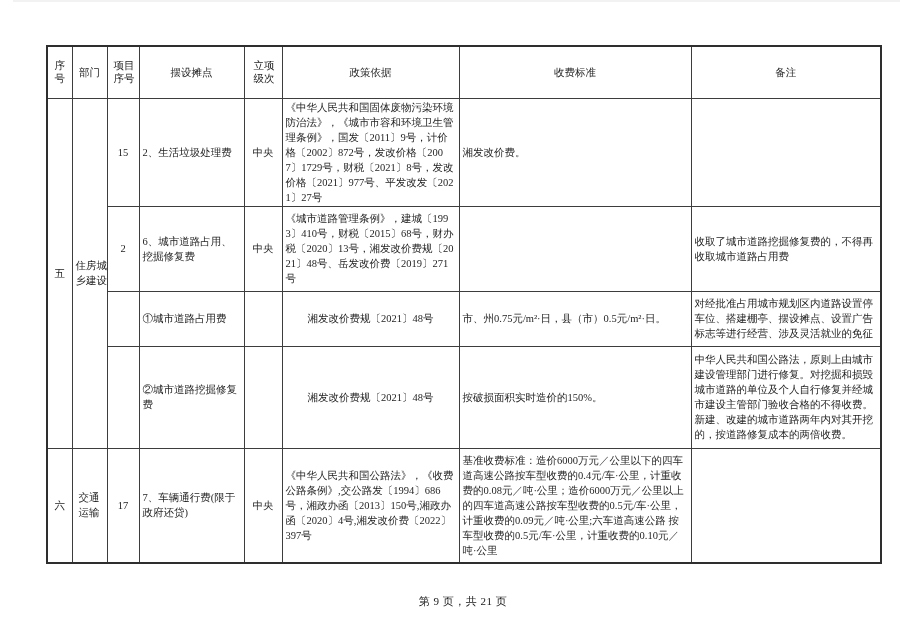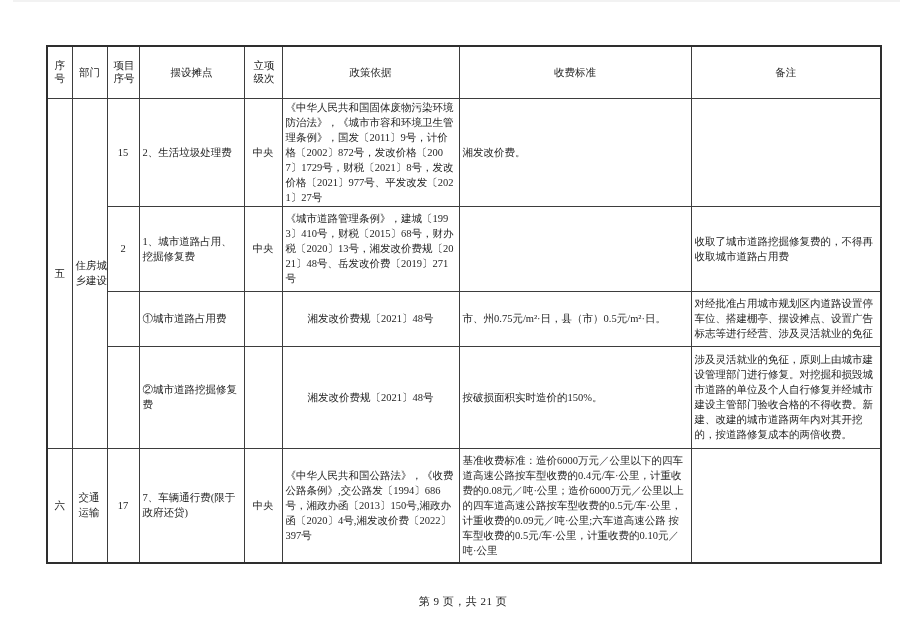--- a/index.html
+++ b/index.html
@@ -77,21 +77,21 @@
       <td class="c"><span>15</span></td>
       <td class="l"><span>2、生活垃圾处理费</span></td>
       <td class="c"><span>中央</span></td>
       <td class="l"><span>《中华人民共和国固体废物污染环境防治法》，《城市市容和环境卫生管理条例》，国发〔2011〕9号，计价格〔2002〕872号，发改价格〔2007〕1729号，财税〔2021〕8号，发改价格〔2021〕977号、平发改发〔2021〕27号</span></td>
       <td class="l"><span>湘发改价费。</span></td>
       <td class="l"><span></span></td>
     </tr>
 
     <tr class="rh2">
       <td class="c"><span>2</span></td>
-      <td class="l"><span>1、城市道路占用、挖掘修复费</span></td>
+      <td class="l"><span>6、城市道路占用、挖掘修复费</span></td>
       <td class="c"><span>中央</span></td>
       <td class="l"><span>《城市道路管理条例》，建城〔1993〕410号，财税〔2015〕68号，财办税〔2020〕13号，湘发改价费规〔2021〕48号、岳发改价费〔2019〕271号</span></td>
       <td class="l"><span></span></td>
       <td class="l"><span>收取了城市道路挖掘修复费的，不得再收取城市道路占用费</span></td>
     </tr>
 
     <tr class="rh3">
       <td class="c"><span></span></td>
       <td class="l"><span>①城市道路占用费</span></td>
       <td class="c"><span></span></td>
@@ -99,21 +99,21 @@
       <td class="l"><span>市、州0.75元/m²·日，县（市）0.5元/m²·日。</span></td>
       <td class="l"><span>对经批准占用城市规划区内道路设置停车位、搭建棚亭、摆设摊点、设置广告标志等进行经营、涉及灵活就业的免征</span></td>
     </tr>
 
     <tr class="rh4">
       <td class="c"><span></span></td>
       <td class="l"><span>②城市道路挖掘修复费</span></td>
       <td class="c"><span></span></td>
       <td class="c"><span>湘发改价费规〔2021〕48号</span></td>
       <td class="l"><span>按破损面积实时造价的150%。</span></td>
-      <td class="l"><span>涉及灵活就业的免征，原则上由城市建设管理部门进行修复。对挖掘和损毁城市道路的单位及个人自行修复并经城市建设主管部门验收合格的不得收费。新建、改建的城市道路两年内对其开挖的，按道路修复成本的两倍收费。</span></td>
+      <td class="l"><span>中华人民共和国公路法，原则上由城市建设管理部门进行修复。对挖掘和损毁城市道路的单位及个人自行修复并经城市建设主管部门验收合格的不得收费。新建、改建的城市道路两年内对其开挖的，按道路修复成本的两倍收费。</span></td>
     </tr>
 
     <tr class="rh5">
       <td class="seq-cell"><span>六</span></td>
       <td class="dept-cell"><span class="w22">交通运输</span></td>
       <td class="c"><span>17</span></td>
       <td class="l"><span>7、车辆通行费(限于政府还贷)</span></td>
       <td class="c"><span>中央</span></td>
       <td class="l"><span>《中华人民共和国公路法》，《收费公路条例》,交公路发〔1994〕686号，湘政办函〔2013〕150号,湘政办函〔2020〕4号,湘发改价费〔2022〕397号</span></td>
       <td class="l"><span>基准收费标准：造价6000万元／公里以下的四车道高速公路按车型收费的0.4元/车·公里，计重收费的0.08元／吨·公里；造价6000万元／公里以上的四车道高速公路按车型收费的0.5元/车·公里，计重收费的0.09元／吨·公里;六车道高速公路 按车型收费的0.5元/车·公里，计重收费的0.10元／吨·公里</span></td>

